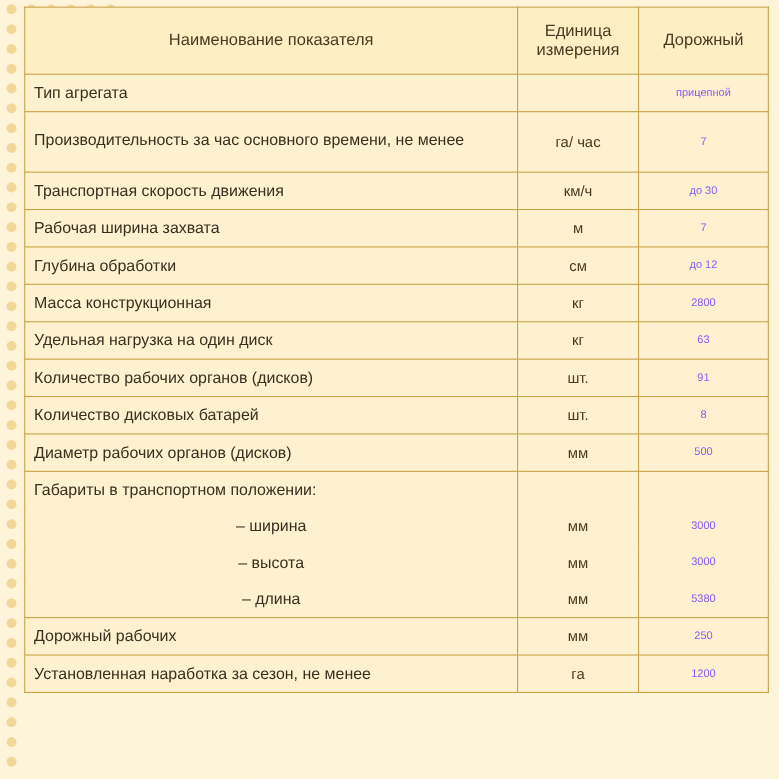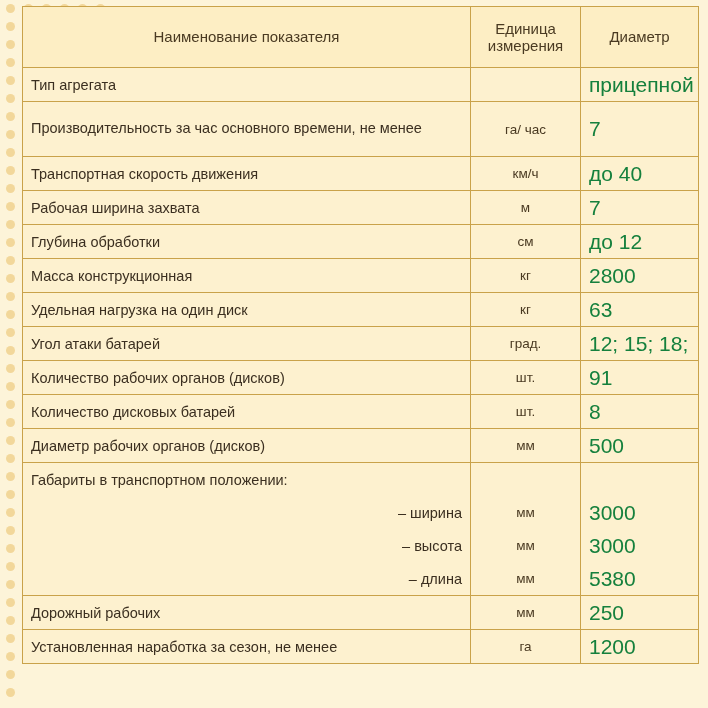--- a/index.html
+++ b/index.html
@@ -69,30 +69,31 @@
   tbody td {
     height: 25px;
   }
   td.name {
     text-align: left;
     padding-left: 8px;
     color: #3b2f20;
     font-size: 14.5px;
   }
   td.name.indent {
-    text-align: right;
+    text-align: center;
   }
   td.unit {
     text-align: center;
     font-size: 13.5px;
     color: #4a3a22;
   }
   td.value {
-    font-size: 21px;
-    color: #15803d;
+    text-align: center;
+    font-size: 10px;
+    color: #8b5cf6;
   }
   tr.tall td { height: 46px; }
   td.multiline { line-height: 1.35; }
 
   .nb { border-bottom: none !important; }
   .nt { border-top: none !important; }
 </style>
 </head>
 <body>
 
@@ -158,38 +159,38 @@
       <col class="c-unit">
       <col class="c-value">
     </colgroup>
     <thead>
       <tr>
         <th>Наименование показателя</th>
         <th>
           <span>Единица</span><br>
           <span>измерения</span>
         </th>
-        <th>Диаметр</th>
+        <th>Дорожный</th>
       </tr>
     </thead>
     <tbody>
       <tr>
         <td class="name">Тип агрегата</td>
         <td class="unit"></td>
         <td class="value">прицепной</td>
       </tr>
       <tr class="tall">
         <td class="name multiline">Производительность за час основного времени, не менее</td>
         <td class="unit">га/ час</td>
         <td class="value">7</td>
       </tr>
       <tr>
         <td class="name">Транспортная скорость движения</td>
         <td class="unit">км/ч</td>
-        <td class="value">до 40</td>
+        <td class="value">до 30</td>
       </tr>
       <tr>
         <td class="name">Рабочая ширина захвата</td>
         <td class="unit">м</td>
         <td class="value">7</td>
       </tr>
       <tr>
         <td class="name">Глубина обработки</td>
         <td class="unit">см</td>
         <td class="value">до 12</td>
@@ -198,25 +199,20 @@
         <td class="name">Масса конструкционная</td>
         <td class="unit">кг</td>
         <td class="value">2800</td>
       </tr>
       <tr>
         <td class="name">Удельная нагрузка на один диск</td>
         <td class="unit">кг</td>
         <td class="value">63</td>
       </tr>
       <tr>
-        <td class="name">Угол атаки батарей</td>
-        <td class="unit">град.</td>
-        <td class="value">12;  15;  18;</td>
-      </tr>
-      <tr>
         <td class="name">Количество рабочих органов (дисков)</td>
         <td class="unit">шт.</td>
         <td class="value">91</td>
       </tr>
       <tr>
         <td class="name">Количество дисковых батарей</td>
         <td class="unit">шт.</td>
         <td class="value">8</td>
       </tr>
       <tr>

